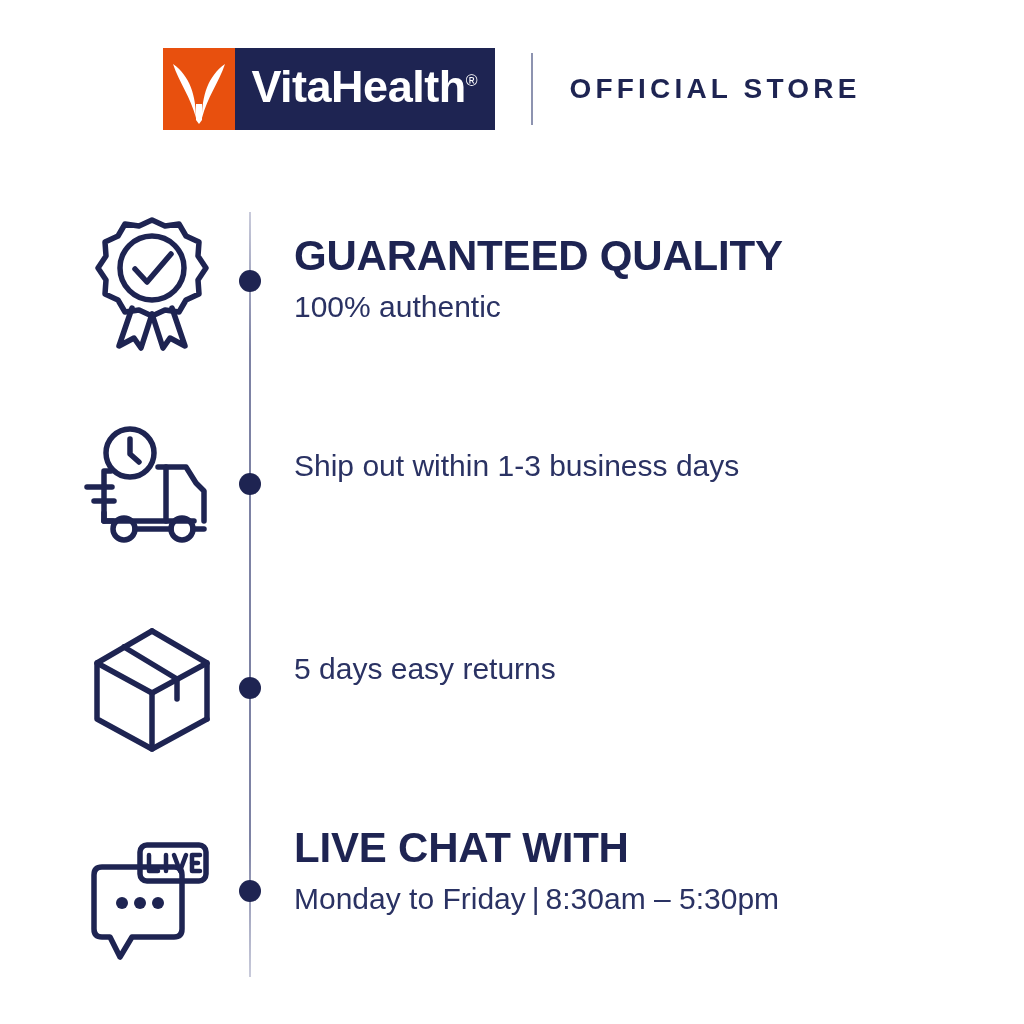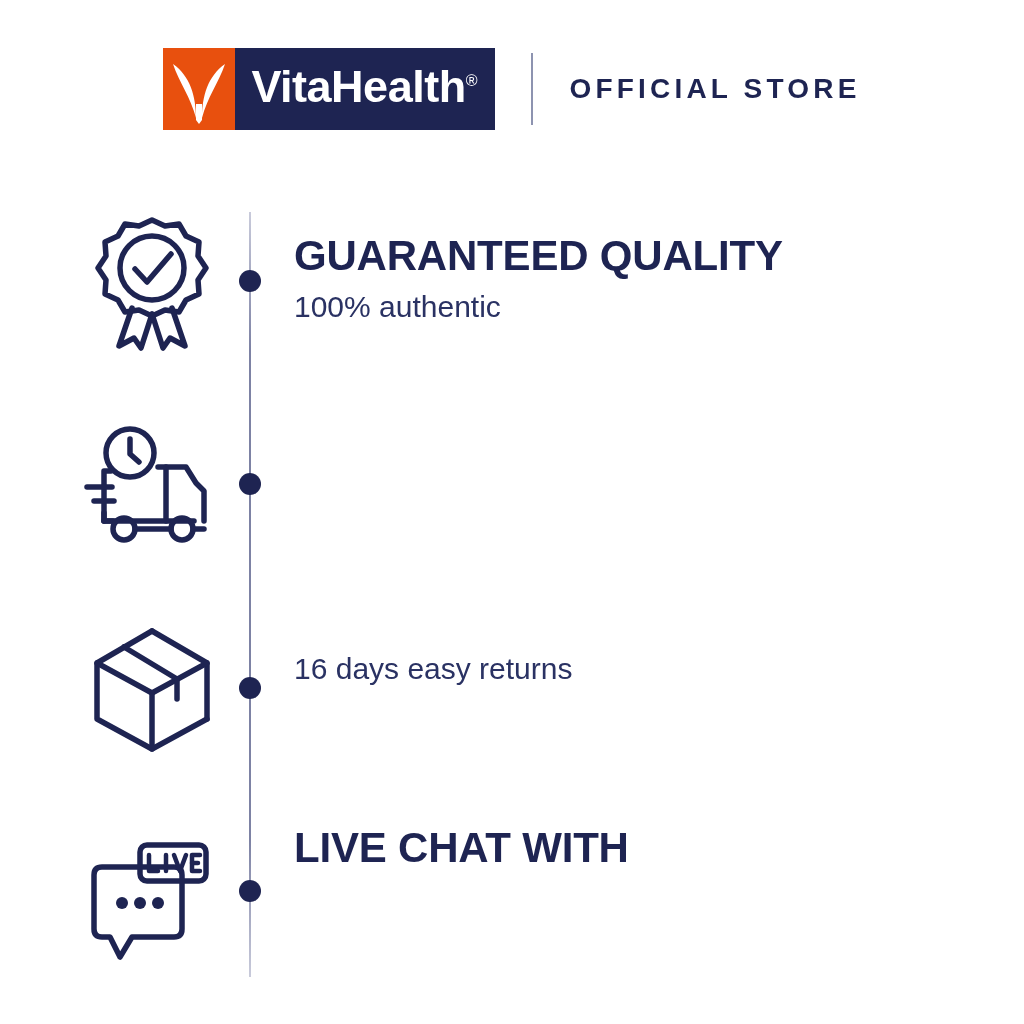--- a/index.html
+++ b/index.html
@@ -239,36 +239,37 @@
         <path d="M5 62 L30 62"></path>
         <path d="M12 76 L32 76"></path>
         <path d="M22 88 L22 96 L31 96"></path>
         <circle cx="42" cy="104" r="11"></circle>
         <circle cx="100" cy="104" r="11"></circle>
         <path d="M53 104 L89 104"></path>
         <path d="M111 104 L122 104"></path>
       </svg>
     </div>
     <div class="feature-text">
+      <div class="feature-sub">Ship out within 1-3 business days</div>
     </div>
   </div>
 
   <div class="feature" id="feature-returns">
     <div class="feature-icon">
       <svg width="130" height="130" viewBox="0 0 130 130" fill="none" stroke="#1E2452" stroke-width="5.5" stroke-linecap="round" stroke-linejoin="round">
         <path d="M65 8 L120 40 L120 96"></path>
         <path d="M65 8 L10 40 L10 96 L65 126 L120 96"></path>
         <path d="M10 40 L65 70 L120 40"></path>
         <path d="M65 70 L65 126"></path>
         <path d="M37 24 L90 56"></path>
         <path d="M90 56 L90 76"></path>
       </svg>
     </div>
     <div class="feature-text">
-      <div class="feature-sub">16 days easy returns</div>
+      <div class="feature-sub">5 days easy returns</div>
     </div>
   </div>
 
   <div class="feature" id="feature-livechat">
     <div class="feature-icon">
       <svg width="132" height="126" viewBox="0 0 132 126" fill="none" stroke="#1E2452" stroke-width="5.5" stroke-linecap="round" stroke-linejoin="round">
         <rect x="54" y="6" width="66" height="36" rx="7"></rect>
         <path d="M8 36 L8 36 Q8 28 16 28 L88 28 Q96 28 96 36 L96 90 Q96 98 88 98 L46 98 L34 118 L24 98 L16 98 Q8 98 8 90 Z"></path>
         <circle cx="36" cy="64" r="6" fill="#1E2452" stroke="none"></circle>
         <circle cx="54" cy="64" r="6" fill="#1E2452" stroke="none"></circle>
@@ -277,16 +278,17 @@
           <path d="M63 16 L63 32 L72 32"></path>
           <path d="M80 16 L80 32"></path>
           <path d="M88 16 L94 32 L100 16"></path>
           <path d="M114 16 L106 16 L106 32 L114 32"></path>
           <path d="M106 24 L112 24"></path>
         </g>
       </svg>
     </div>
     <div class="feature-text">
       <div class="feature-title">LIVE CHAT WITH</div>
+      <div class="feature-sub"><span>Monday to Friday</span><span class="sep">|</span><span>8:30am – 5:30pm</span></div>
     </div>
   </div>
 
 </div>
 
 </body></html>

